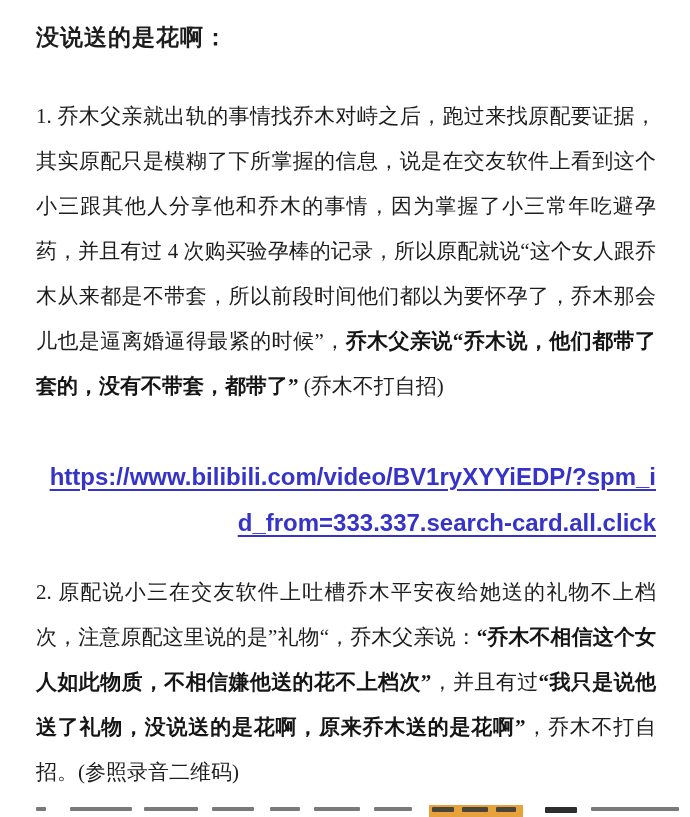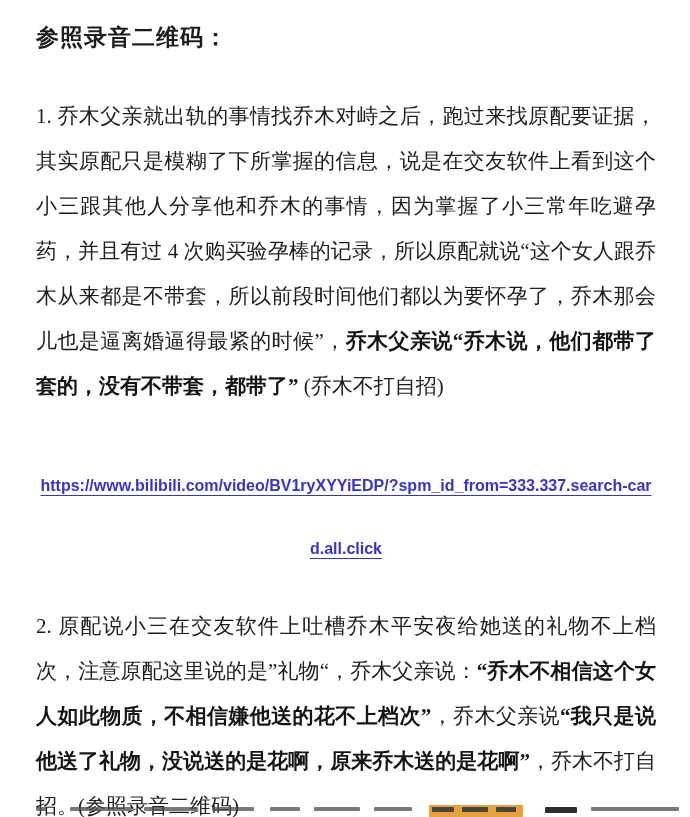--- a/index.html
+++ b/index.html
@@ -26,23 +26,23 @@
     margin: 0 0 45px 0;
     font-size: 21px;
     line-height: 45px;
     text-align: justify;
   }
   .para:last-of-type { margin-bottom: 0; }
   .para-link {
     margin: 0 0 24px 0;
     font-family: "Liberation Sans", "DejaVu Sans", sans-serif;
     font-weight: 700;
-    font-size: 16px;
-    line-height: 63px;
-    text-align: center;
+    font-size: 24px;
+    line-height: 46px;
+    text-align: right;
     word-break: break-all;
   }
   .seg-normal { font-weight: 400; }
   .seg-bold   { font-weight: 700; color: #151515; }
   a.seg-link {
     color: var(--link, #3633c9);
     text-decoration: underline;
     text-underline-offset: 4px;
     cursor: pointer;
   }
@@ -76,27 +76,27 @@
     padding: 2px 3px 0 3px;
     box-sizing: border-box;
   }
   .frag-hl .frag { background: #3a3a3a; opacity: .9; margin-top: 0; height: 5px; }
 </style>
 </head>
 <body>
 
 <div class="page">
 
-  <h1 class="title">参照录音二维码：</h1>
+  <h1 class="title">没说送的是花啊：</h1>
 
   <p class="para"><span class="seg-normal">1. 乔木父亲就出轨的事情找乔木对峙之后，跑过来找原配要证据，其实原配只是模糊了下所掌握的信息，说是在交友软件上看到这个小三跟其他人分享他和乔木的事情，因为掌握了小三常年吃避孕药，并且有过 4 次购买验孕棒的记录，所以原配就说“这个女人跟乔木从来都是不带套，所以前段时间他们都以为要怀孕了，乔木那会儿也是逼离婚逼得最紧的时候”，</span><span class="seg-bold">乔木父亲说“乔木说，他们都带了套的，没有不带套，都带了”</span><span class="seg-normal"> (乔木不打自招)</span></p>
 
   <p class="para para-link"><a class="seg-link" href="#">https://www.bilibili.com/video/BV1ryXYYiEDP/?spm_id_from=333.337.search-card.all.click</a></p>
 
-  <p class="para"><span class="seg-normal">2. 原配说小三在交友软件上吐槽乔木平安夜给她送的礼物不上档次，注意原配这里说的是”礼物“，乔木父亲说：</span><span class="seg-bold">“乔木不相信这个女人如此物质，不相信嫌他送的花不上档次”</span><span class="seg-normal">，乔木父亲说</span><span class="seg-bold">“我只是说他送了礼物，没说送的是花啊，原来乔木送的是花啊”</span><span class="seg-normal">，乔木不打自招。(参照录音二维码)</span></p>
+  <p class="para"><span class="seg-normal">2. 原配说小三在交友软件上吐槽乔木平安夜给她送的礼物不上档次，注意原配这里说的是”礼物“，乔木父亲说：</span><span class="seg-bold">“乔木不相信这个女人如此物质，不相信嫌他送的花不上档次”</span><span class="seg-normal">，并且有过</span><span class="seg-bold">“我只是说他送了礼物，没说送的是花啊，原来乔木送的是花啊”</span><span class="seg-normal">，乔木不打自招。(参照录音二维码)</span></p>
 
   <div class="cropped-line">
     <span class="frag" style="width:10px; margin-right:24px"></span>
     <span class="frag" style="width:62px; margin-right:12px"></span>
     <span class="frag" style="width:54px; margin-right:14px"></span>
     <span class="frag" style="width:42px; margin-right:16px"></span>
     <span class="frag" style="width:30px; margin-right:14px"></span>
     <span class="frag" style="width:46px; margin-right:14px"></span>
     <span class="frag" style="width:38px; margin-right:17px"></span>
     <span class="frag-hl" style="width:94px">

